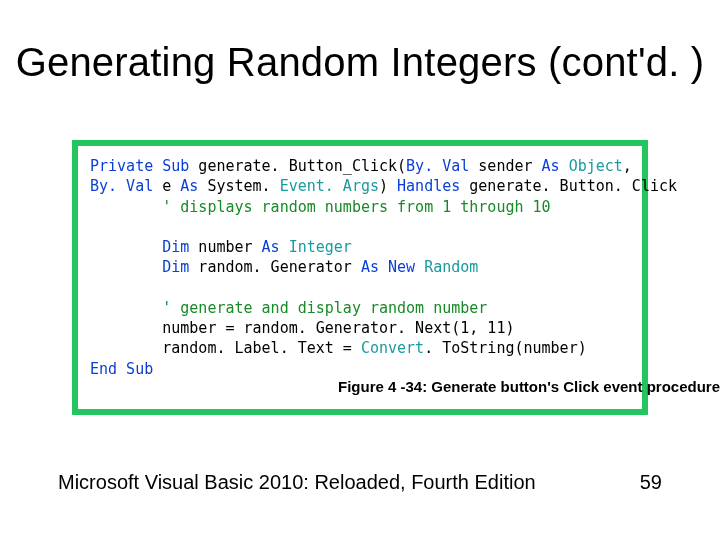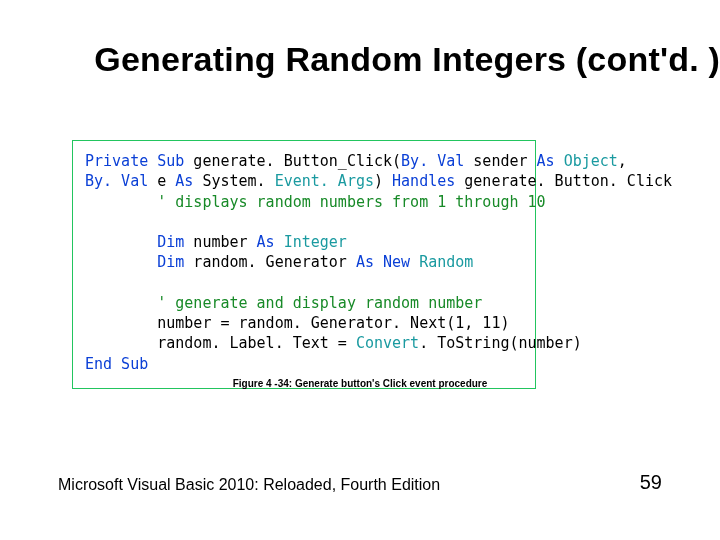--- a/index.html
+++ b/index.html
@@ -16,57 +16,57 @@
     position: relative;
     width: 720px;
     height: 540px;
     box-sizing: border-box;
   }
   .title {
     position: absolute;
     top: 40px;
     left: 0;
     width: 100%;
-    text-align: right;
-    font-size: 34px;
-    font-weight: 700;
+    text-align: center;
+    font-size: 40px;
+    font-weight: 400;
     letter-spacing: 0.2px;
   }
   .codebox {
     position: absolute;
     top: 140px;
     left: 72px;
-    width: 464px;
-    border: 1px solid #22c55e;
+    width: 576px;
+    border: 6px solid #22c55e;
     background: #fff;
-    padding: 10px 12px 14px 12px;
+    padding: 10px 12px 30px 12px;
     box-sizing: border-box;
     font-family: Consolas, "Lucida Console", Menlo, monospace;
     font-size: 15px;
     line-height: 1.35;
     white-space: pre;
     color: #000;
   }
   .kw  { color: #0a3fd6; } 
   .typ { color: #1a9aa0; } 
   .cmt { color: #188a28; }
   .caption {
     position: absolute;
     top: 378px;
     left: 0;
     width: 100%;
-    text-align: center;
-    font-size: 10px;
+    text-align: right;
+    font-size: 15px;
     font-weight: 700;
   }
   .footer-left {
     position: absolute;
     left: 58px;
     bottom: 46px;
-    font-size: 16px;
+    font-size: 20px;
   }
   .footer-right {
     position: absolute;
     right: 58px;
     bottom: 46px;
     font-size: 20px;
   }
 </style>
 </head>
 <body>

